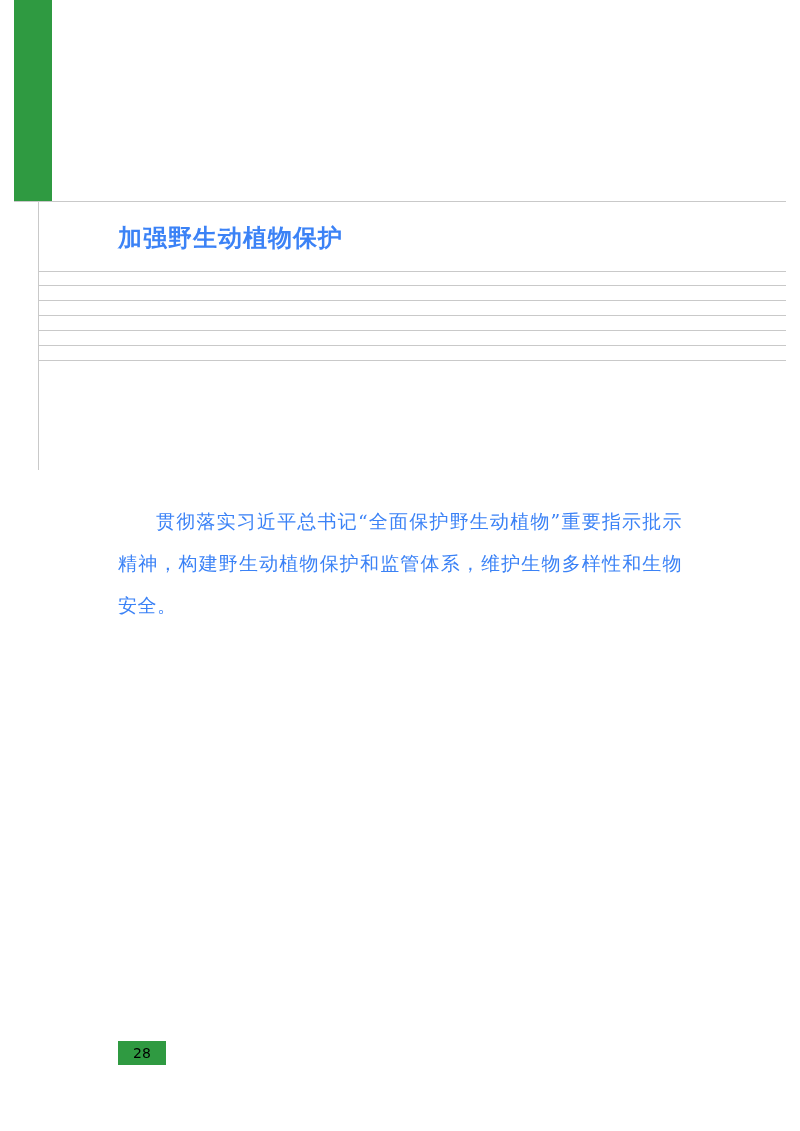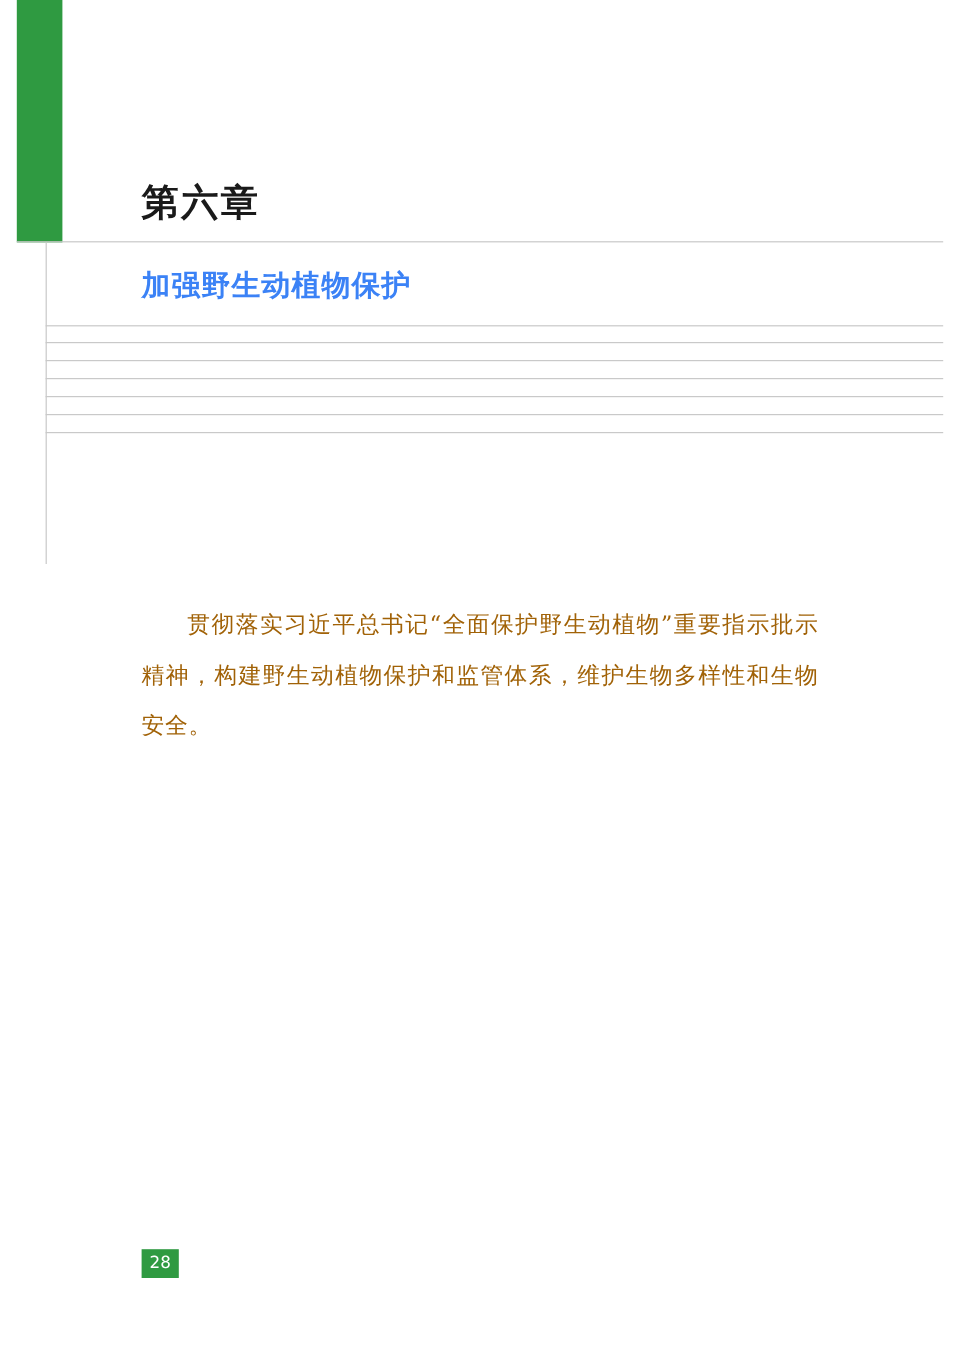--- a/index.html
+++ b/index.html
@@ -94,21 +94,21 @@
     position: absolute;
     left: 118px;
     top: 500px;
     width: 564px;
   }
 
   p.para {
     margin: 0;
     font-size: 19px;
     line-height: 42px;
-    color: #a16207;
+    color: #3b82f6;
     text-align: justify;
     text-justify: inter-ideograph;
     letter-spacing: 0.5px;
   }
 
   p.intro {
     text-indent: 2em;
   }
 
   .section-heading {
@@ -133,43 +133,42 @@
   }
 
   .lead-in {
     font-weight: bold;
   }
 
   .page-number {
     position: absolute;
     left: 118px;
     top: 1041px;
-    width: 31px;
+    width: 48px;
     height: 24px;
     background: #2f9a41;
-    color: #ffffff;
+    color: #000000;
     font-size: 14px;
     font-family: "DejaVu Sans", "Liberation Sans", sans-serif;
     display: flex;
     align-items: center;
     justify-content: center;
   }
 </style>
 </head>
 <body>
 
 <div class="page">
 
   <div class="accent-bar"></div>
 
   <div class="header-block">
     <div class="rule rule-top"></div>
     <div class="left-rule"></div>
 
-    <div class="chapter-number">第六章</div>
 
     <div class="chapter-title">加强野生动植物保护</div>
 
     <div class="rule rule-title-bottom"></div>
 
     <div class="rule rule-l1"></div>
     <div class="rule rule-l2"></div>
     <div class="rule rule-l3"></div>
     <div class="rule rule-l4"></div>
     <div class="rule rule-l5"></div>

